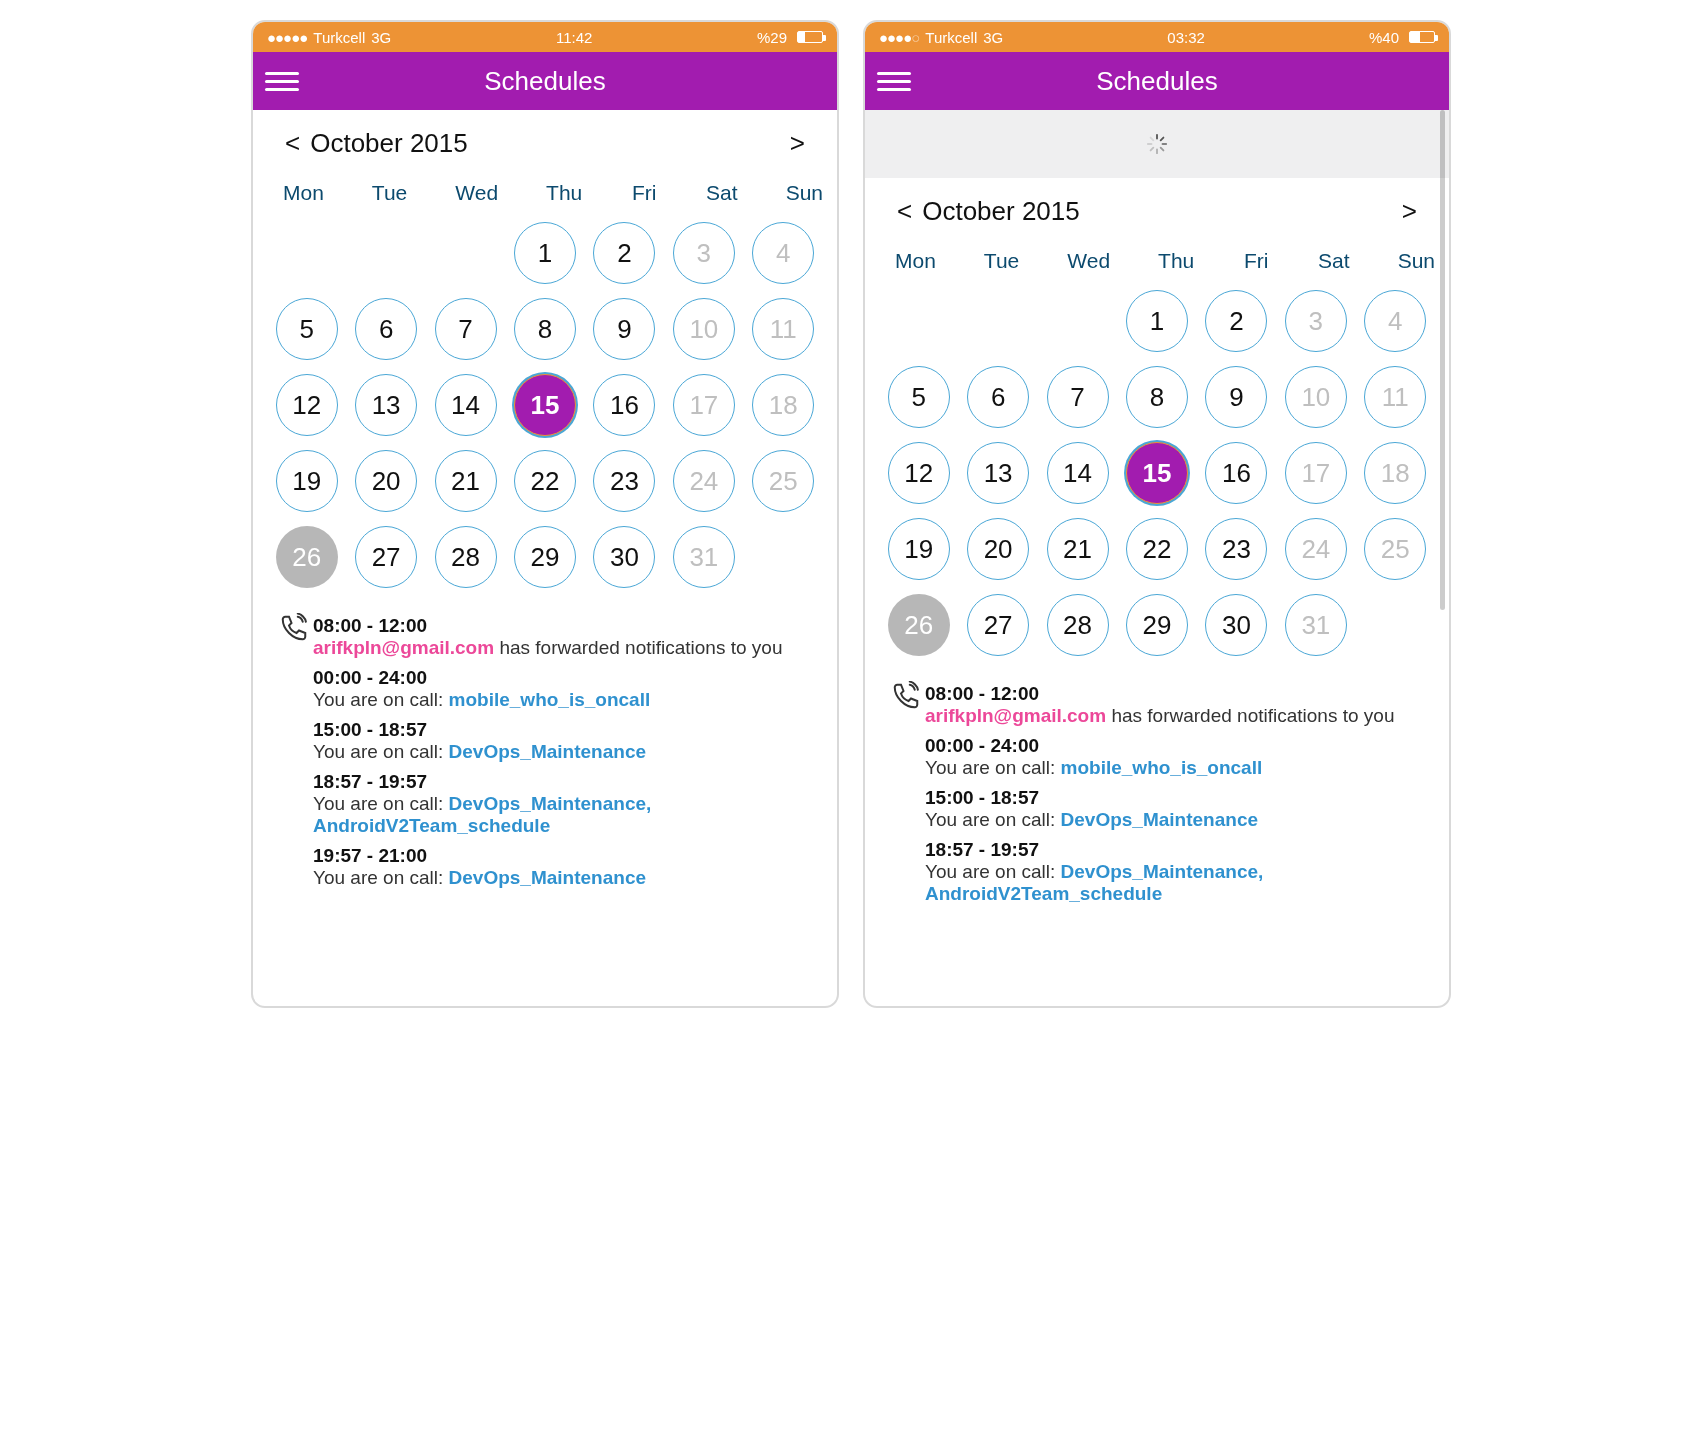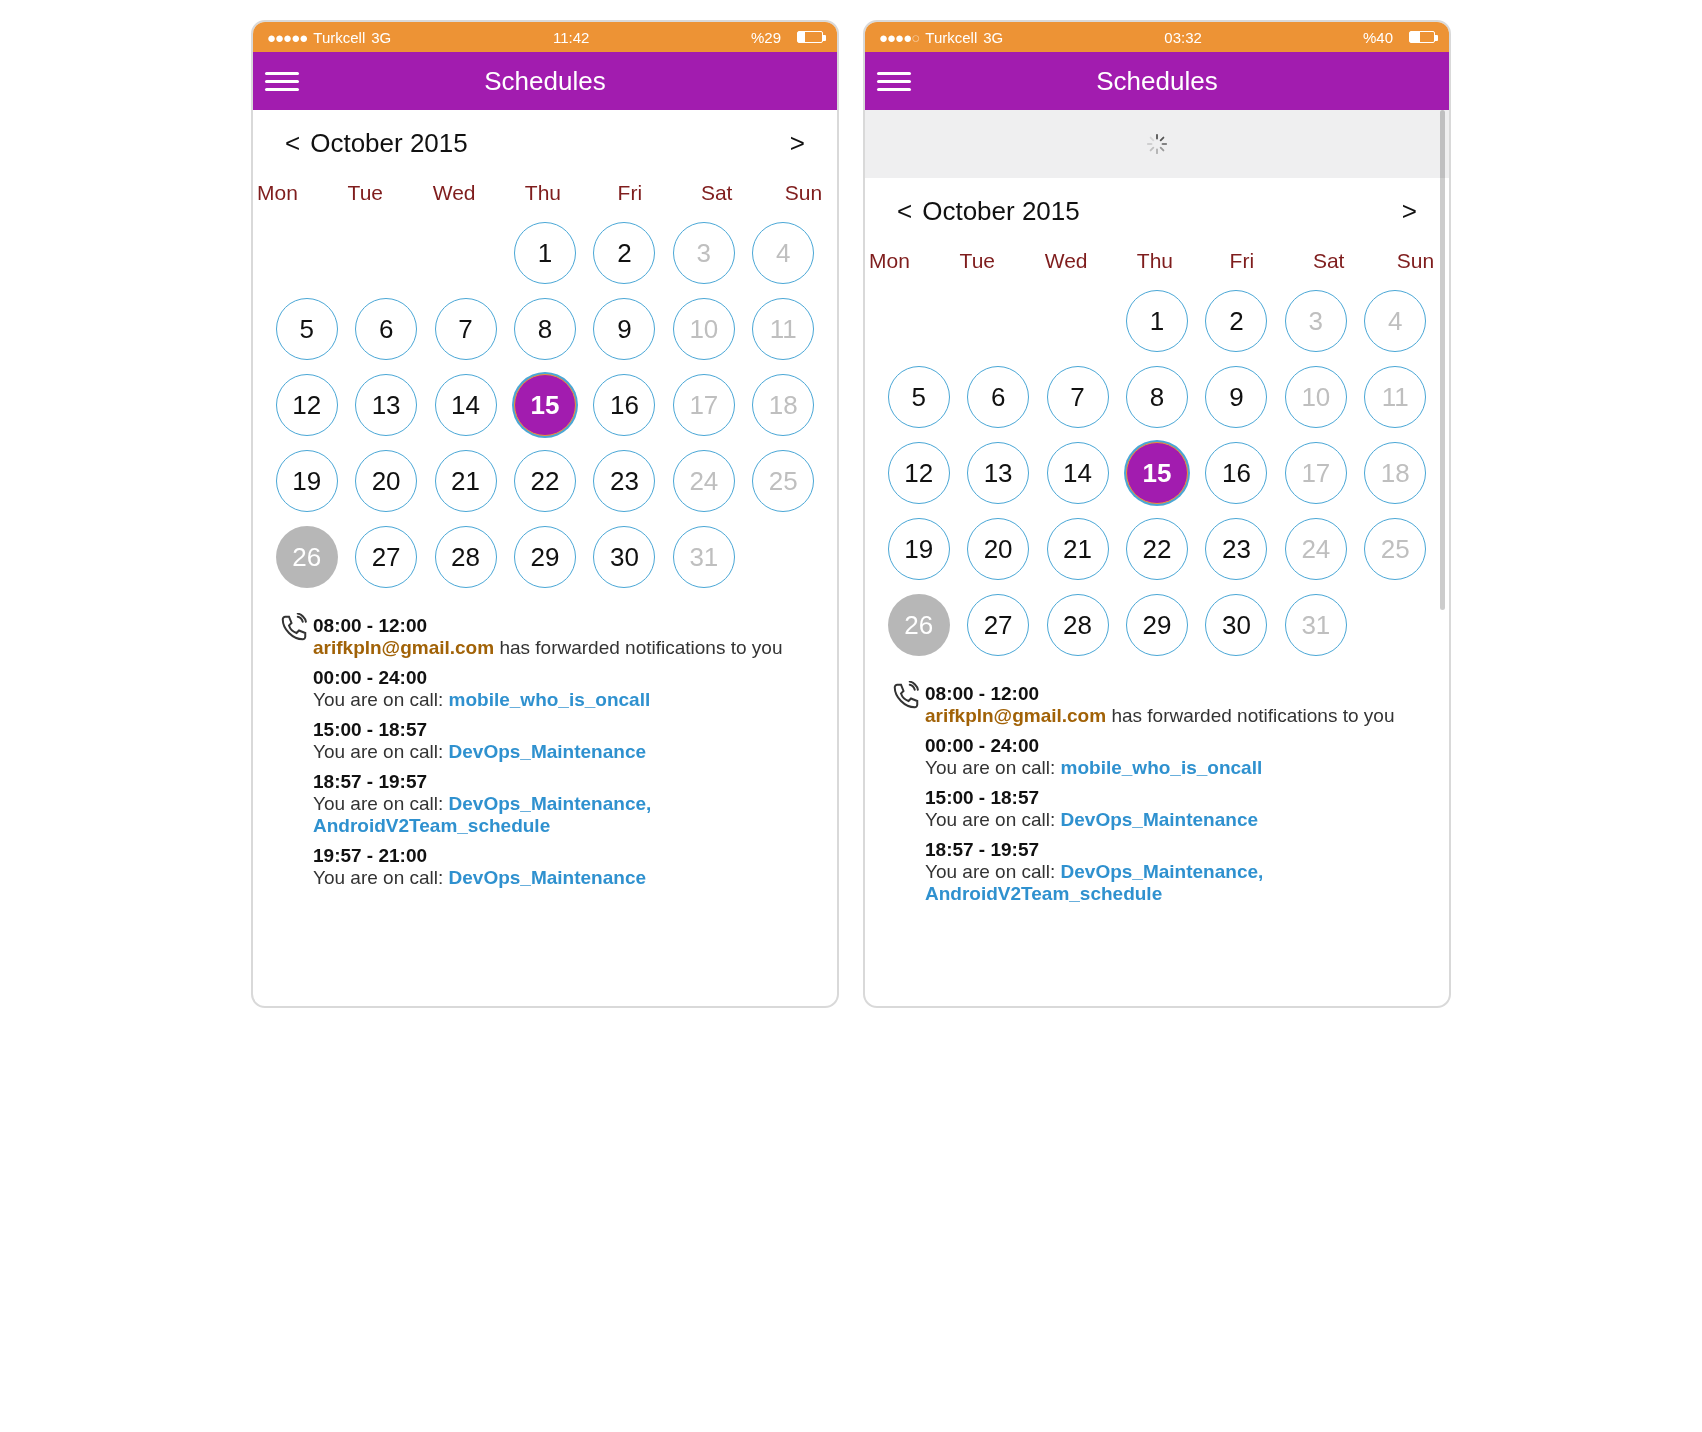--- a/index.html
+++ b/index.html
@@ -33,21 +33,21 @@
     display: flex;
     align-items: center;
     justify-content: space-between;
     padding: 0 14px;
     font-size: 15px;
     font-weight: 400;
   }
   .status-left { display: flex; align-items: center; gap: 6px; }
   .dots { letter-spacing: -1px; }
   .dots .dim { opacity: .5; }
-  .status-right { display: flex; align-items: center; gap: 16px; }
+  .status-right { display: flex; align-items: center; gap: 10px; }
   .battery {
     width: 26px; height: 12px; border: 1px solid #fff; border-radius: 2px; position: relative;
   }
   .battery::after {
     content:""; position:absolute; right:-4px; top:3px; width:3px; height:6px; background:#fff; border-radius:0 1px 1px 0;
   }
   .battery > span { display:block; height:100%; background:#fff; }
   .nav-header {
     height: 58px;
     background: #a21caf;
@@ -75,22 +75,22 @@
   }
   .month-nav {
     font-size: 26px; color:#111; padding: 4px 10px; cursor:pointer;
     font-family: Arial, sans-serif;
   }
   .month-title {
     font-size: 26px; font-weight: 400; text-align:left; flex:1;
   }
   .dow-row {
     display:grid; grid-template-columns: repeat(7, 1fr);
-    padding: 12px 14px 6px 4px;
-    font-size: 21px; color:#7f1d1d;gap:48px;
+    padding: 12px 14px 6px 30px;
+    font-size: 21px; color:#0c4a6e;gap:48px;
   }
   .dow-row span { text-align:center; }
   .calendar {
     padding: 4px 14px 10px 14px;
     display:grid;
     grid-template-columns: repeat(7, 1fr);
     grid-auto-rows: 76px;
     justify-items:center; align-items:center;
   }
   .day {
@@ -115,21 +115,21 @@
     position: relative;
     margin-left: 16px;
   }
   .call-icon {
     position:absolute; left:10px; top:8px; width:30px; height:30px;
   }
   .call-icon svg { width:30px; height:30px; }
   .etime { font-weight:700; color:#111; margin-top: 2px; }
   .evt { margin-bottom: 8px; }
   .etext { color:#333; }
-  .etext .orange { color:#a16207; font-weight:600; }
+  .etext .orange { color:#ec4899; font-weight:600; }
   .etext .blue  { color:#2f91cf; font-weight:600; }
   .scroll-track {
     position:absolute; top:88px; right:4px; width:5px; height:500px;
     background:rgba(0,0,0,.2); border-radius:3px;
   }
 </style>
 </head>
 <body>
 
 <div class="wrap">

